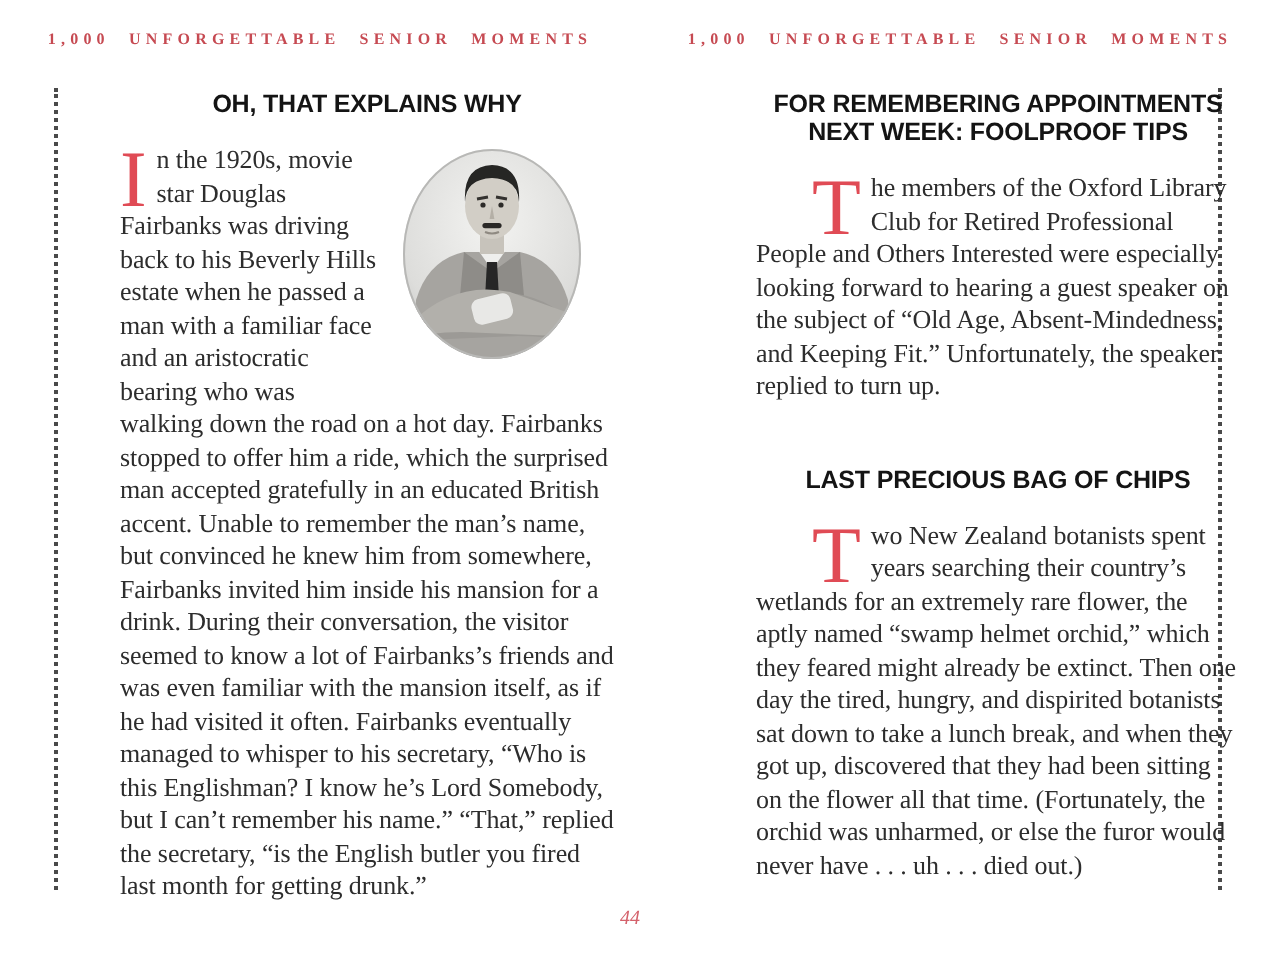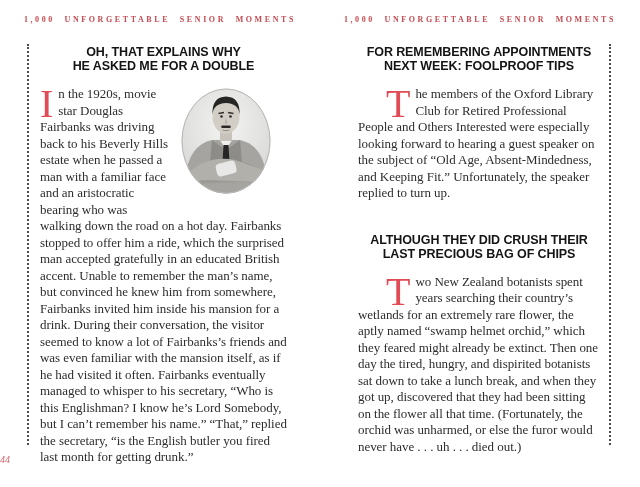--- a/index.html
+++ b/index.html
@@ -12,21 +12,21 @@
 
   .running-header{position:absolute;top:15px;left:0;width:100%;text-align:center;
     font-family:"Liberation Serif",serif;font-weight:bold;font-size:8px;
     letter-spacing:2.6px;word-spacing:5px;color:#c64a52;white-space:nowrap;}
 
   .dotted-rule{position:absolute;top:44px;height:401px;width:0;
     border-left:2px dotted #4a4a4a;}
   .page.left .dotted-rule{left:27px;}
   .page.right .dotted-rule{left:289px;}
 
-  .col{position:absolute;top:45px;}
+  .col{position:absolute;top:45px;margin-left:20px;}
   .page.left .col{left:40px;width:247px;}
   .page.right .col{left:38px;width:242px;}
 
   .story-heading{margin:0 0 13px 0;text-align:center;
     font-family:"Liberation Sans",sans-serif;font-weight:bold;
     font-size:12.5px;line-height:14px;letter-spacing:-0.1px;color:#141414;}
   .story-heading span{display:block;}
 
   .body-text{margin:0;font-size:13px;line-height:16.5px;color:#2d2d2d;
     text-align:left;letter-spacing:-0.05px;}
@@ -34,36 +34,35 @@
   .dropcap{float:left;font-family:"Liberation Serif",serif;
     font-size:40px;line-height:31px;height:31px;color:#e04b55;
     padding-right:5px;margin-top:2px;font-weight:normal;}
   .dropcap.indented{margin-left:28px;}
 
   .photo-wrap{float:right;width:90px;height:106px;margin:2px 16px 8px 9px;}
   .photo-wrap svg{display:block;}
 
   .story-2{margin-top:31px;}
 
-  .page-number{position:absolute;top:454px;left:0;width:100%;text-align:left;
+  .page-number{position:absolute;top:454px;left:0;width:100%;text-align:right;
     font-style:italic;font-size:10px;color:#d4626c;font-family:"Liberation Serif",serif;}
 </style>
 </head>
 <body>
 
 <div class="spread">
 
   <section class="page left">
     <div class="running-header">1,000 UNFORGETTABLE SENIOR MOMENTS</div>
     <div class="dotted-rule"></div>
 
     <div class="col">
       <h2 class="story-heading">
         <span>OH, THAT EXPLAINS WHY</span>
-        <span>HE ASKED ME FOR A DOUBLE</span>
       </h2>
       <p class="body-text">
         <span class="photo-wrap">
           <svg width="90" height="106" viewBox="0 0 90 106" xmlns="http://www.w3.org/2000/svg">
             <defs>
               <radialGradient id="pbg" cx="50%" cy="35%" r="80%">
                 <stop offset="0%" stop-color="#f3f3f1"></stop>
                 <stop offset="65%" stop-color="#dddddb"></stop>
                 <stop offset="100%" stop-color="#bdbdbb"></stop>
               </radialGradient>
@@ -115,21 +114,20 @@
           <span>FOR REMEMBERING APPOINTMENTS</span>
           <span>NEXT WEEK: FOOLPROOF TIPS</span>
         </h2>
         <p class="body-text">
           <span class="dropcap indented">T</span><span>he members of the Oxford Library Club for Retired Professional People and Others Interested were especially looking forward to hearing a guest speaker on the subject of “Old Age, Absent-Mindedness, and Keeping Fit.” Unfortunately, the speaker replied to turn up.</span>
         </p>
       </div>
 
       <div class="story-2">
         <h2 class="story-heading">
-          <span>ALTHOUGH THEY DID CRUSH THEIR</span>
           <span>LAST PRECIOUS BAG OF CHIPS</span>
         </h2>
         <p class="body-text">
           <span class="dropcap indented">T</span><span>wo New Zealand botanists spent years searching their country’s wetlands for an extremely rare flower, the aptly named “swamp helmet orchid,” which they feared might already be extinct. Then one day the tired, hungry, and dispirited botanists sat down to take a lunch break, and when they got up, discovered that they had been sitting on the flower all that time. (Fortunately, the orchid was unharmed, or else the furor would never have . . . uh . . . died out.)</span>
         </p>
       </div>
     </div>
 
   </section>
 

